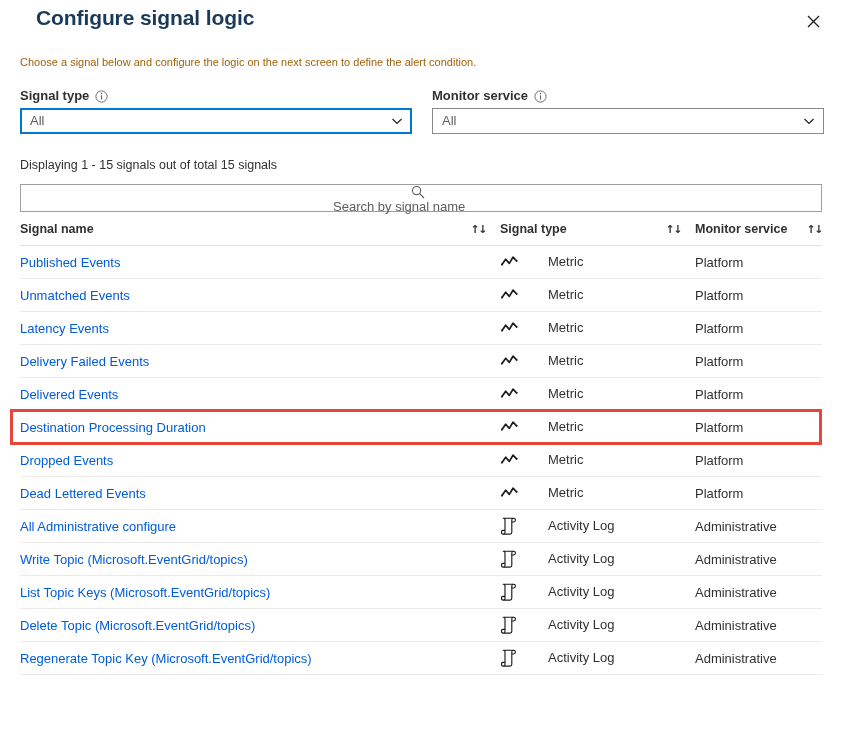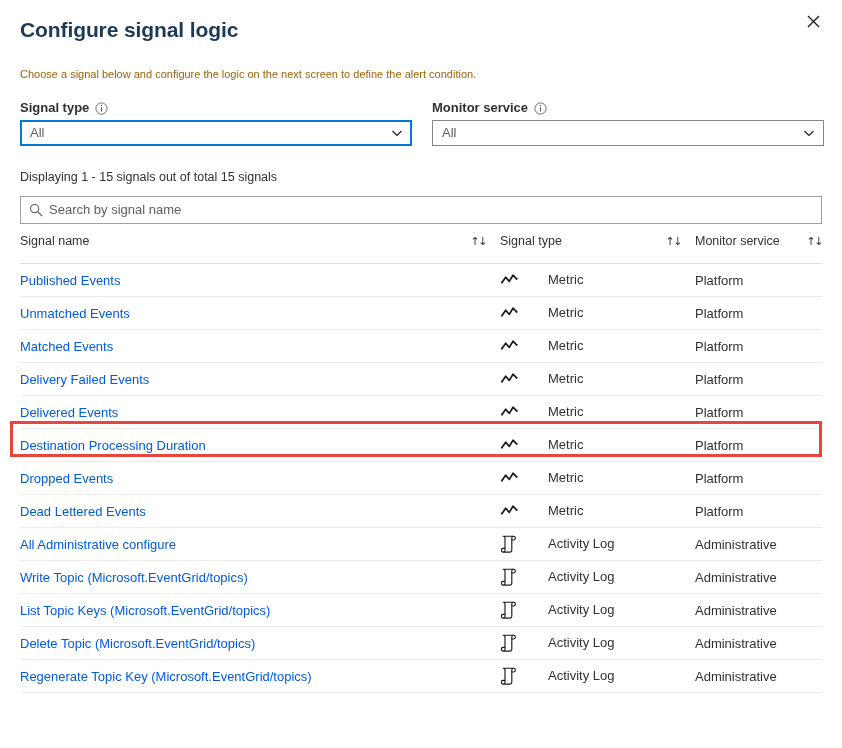--- a/index.html
+++ b/index.html
@@ -12,21 +12,22 @@
     height: 748px;
     font-family: "Liberation Sans", sans-serif;
     color: #323130;
     overflow: hidden;
     position: relative;
   }
 
   
   .blade-header {
     position: relative;
-    padding: 16px 20px 0 20px;
+    padding: 4px 20px 0 20px;
+    margin-left: 16px;
   }
   .blade-title {
     font-size: 21px;
     font-weight: 600;
     color: #1b3a57;
     letter-spacing: -0.1px;
     line-height: 28px;
     margin: 0;
   }
   .close-button {
@@ -126,20 +127,21 @@
   
   .search-wrap {
     margin: 11px 20px 0 20px;
     height: 28px;
     border: 1px solid #a19f9d;
     background: #fff;
     display: flex;
     align-items: center;
     padding: 0 8px;
     box-sizing: border-box;
+    flex-direction: column;
   }
   .search-icon {
     width: 14px;
     height: 14px;
     flex: 0 0 14px;
     margin-right: 6px;
   }
   .search-icon svg { display: block; }
   .search-input {
     border: none;
@@ -160,23 +162,23 @@
     position: relative;
   }
   table.signals {
     width: 100%;
     border-collapse: collapse;
     table-layout: fixed;
   }
   table.signals th {
     text-align: center;
     font-size: 12.5px;
-    font-weight: 400;
-    color: #323130;
-    padding: 10px 0 15px 0;
+    font-weight: 700;
+    color: #323130;
+    padding: 10px 0 9px 0;
     border-bottom: 1px solid #e1dfdd;
     vertical-align: middle;
     white-space: nowrap;
   }
   .th-inner {
     display: flex;
     align-items: center;
     justify-content: space-between;
     padding-right: 14px;
   }
@@ -365,21 +367,21 @@
                   <circle cx="1" cy="9.5" r="0.9" fill="#1b1b1b"></circle>
                   <circle cx="15.6" cy="5.8" r="0.9" fill="#1b1b1b"></circle>
                 </svg>
               </span>
               <span class="type-label">Metric</span>
             </div>
           </td>
           <td><span>Platform</span></td>
         </tr>
         <tr>
-          <td><a class="signal-link">Matched Events</a></td>
+          <td><a class="signal-link">Latency Events</a></td>
           <td>
             <div class="type-cell">
               <span class="type-icon">
                 <svg width="17" height="14" viewBox="0 0 17 14">
                   <path d="M1 9.5 L4.7 4.2 L8.3 8.4 L12 2.2 L15.6 5.8" stroke="#1b1b1b" stroke-width="1.7" fill="none" stroke-linejoin="round" stroke-linecap="round"></path>
                   <circle cx="1" cy="9.5" r="0.9" fill="#1b1b1b"></circle>
                   <circle cx="15.6" cy="5.8" r="0.9" fill="#1b1b1b"></circle>
                 </svg>
               </span>
               <span class="type-label">Metric</span>

